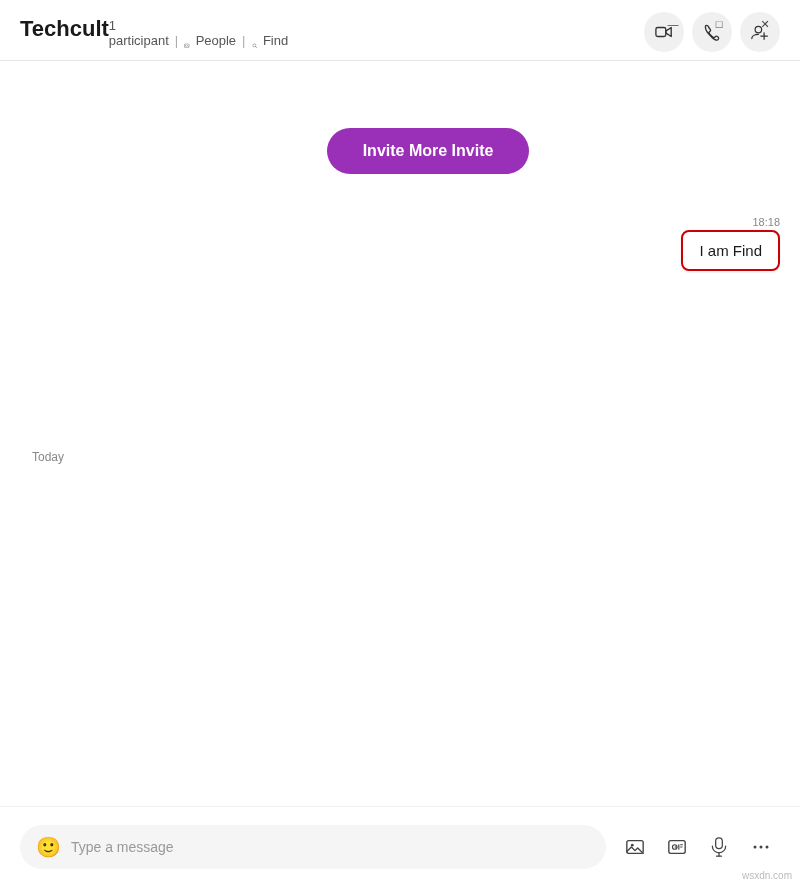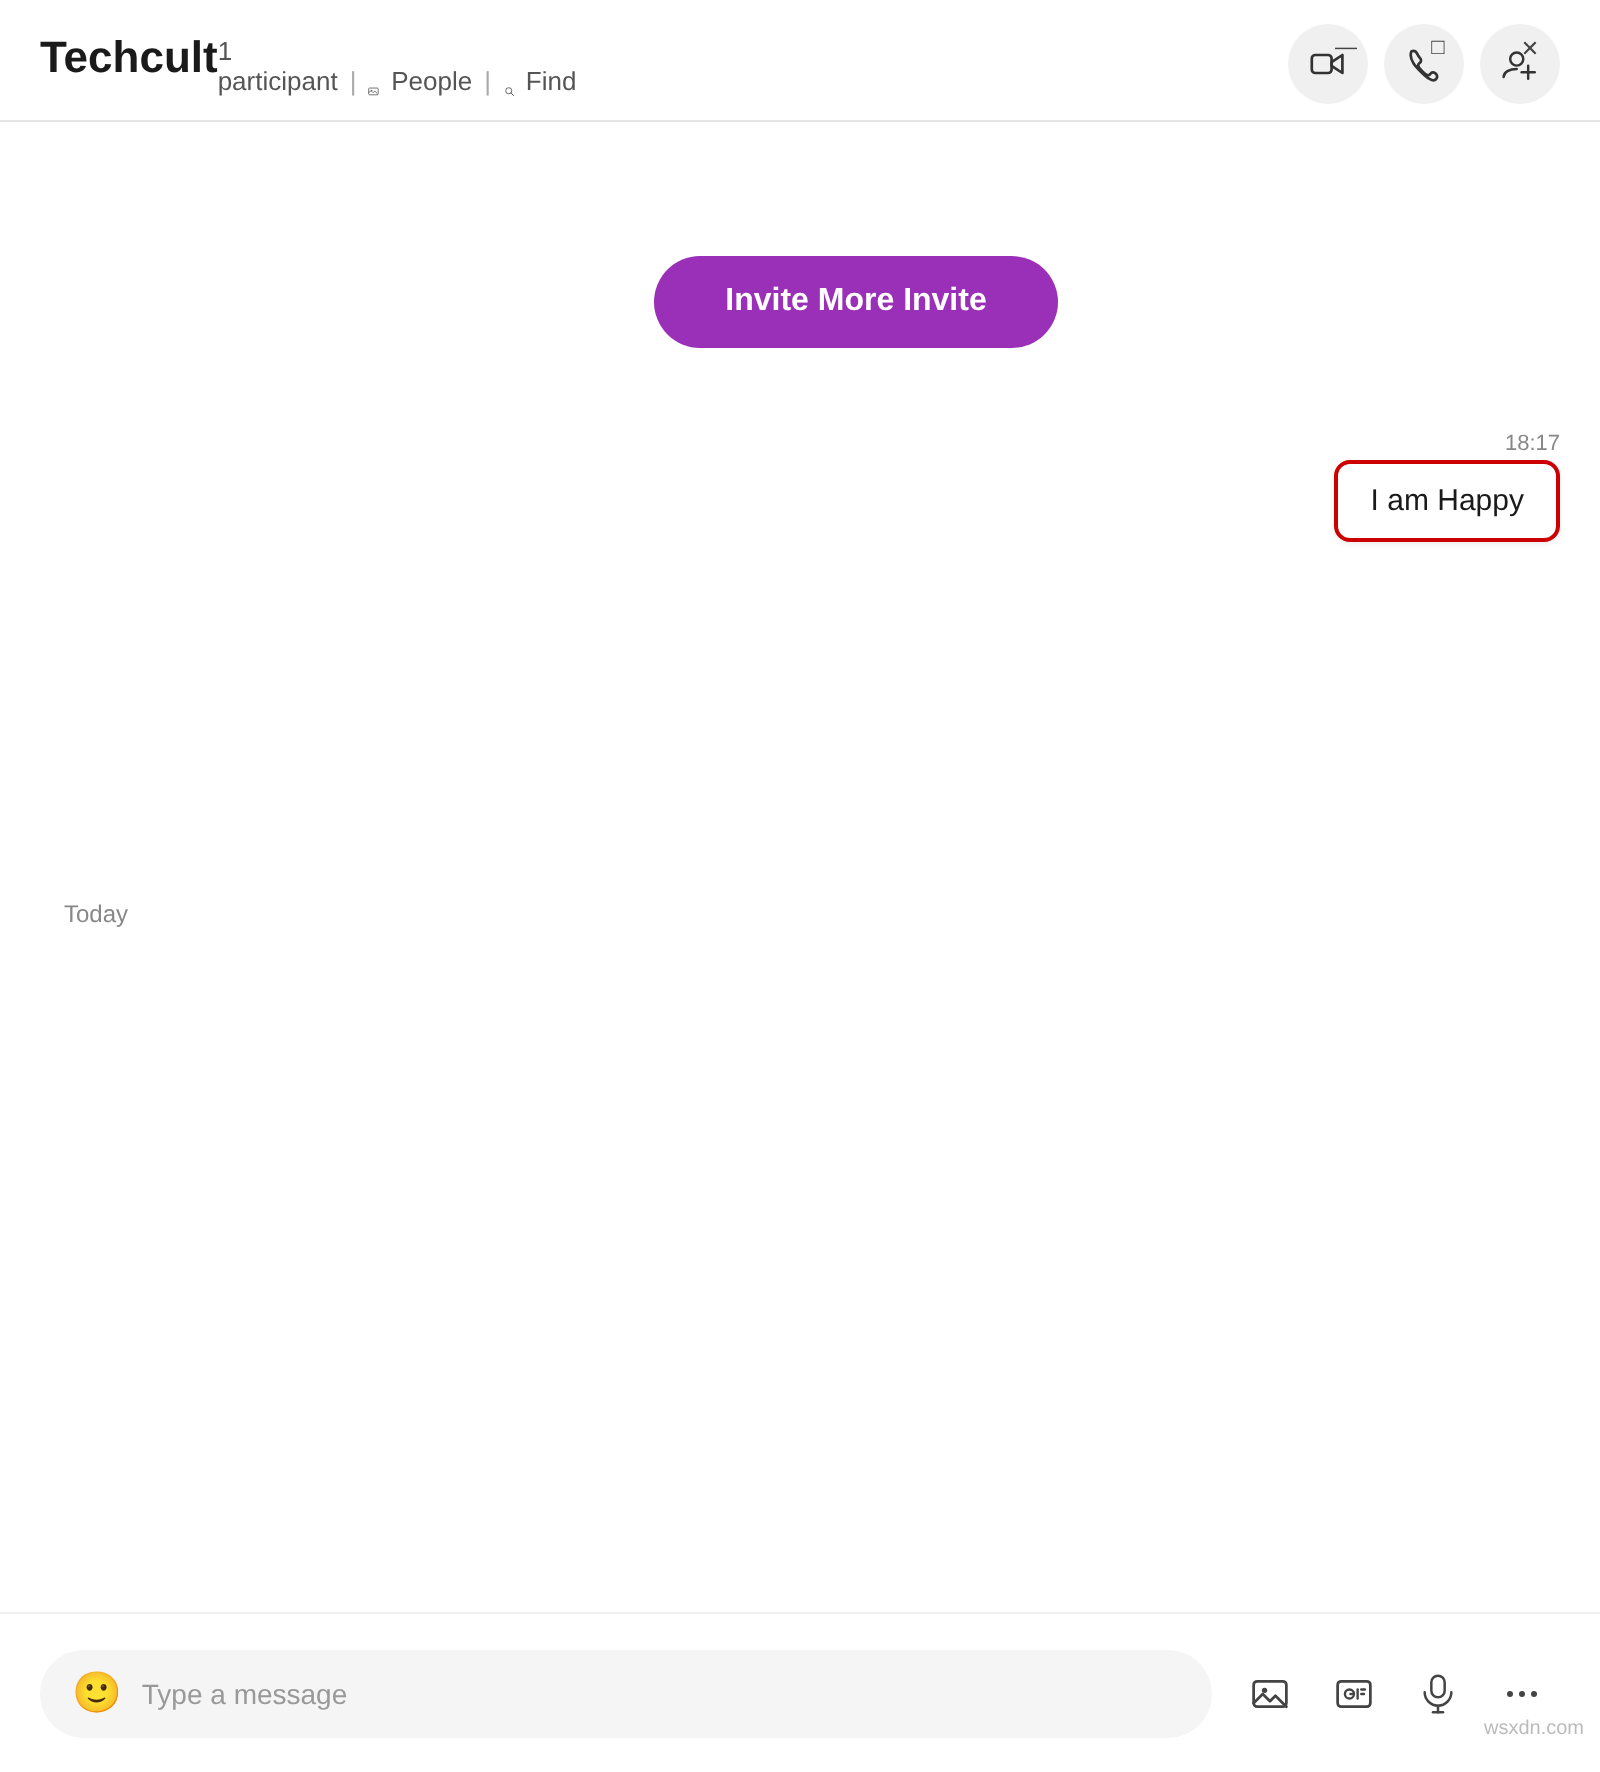--- a/index.html
+++ b/index.html
@@ -254,21 +254,21 @@
       display: flex;
       align-items: center;
       justify-content: center;
       cursor: pointer;
       font-size: 18px;
       color: #444;
     }
 
     .watermark {
       position: absolute;
-      bottom: 16px;
+      bottom: 5px;
       right: 8px;
       font-size: 10px;
       color: #bbb;
       margin-top: 37px;
     }
   </style>
 </head>
 <body>
 
 <div class="titlebar">
@@ -329,23 +329,23 @@
   </div>
 
   <div class="messages-area">
 
     <div class="invite-section">
       <button class="invite-btn">Invite More Invite</button>
     </div>
 
     <div class="message-row">
       <div class="message-wrapper">
-        <span class="message-time">18:17</span>
+        <span class="message-time">18:18</span>
         <div class="message-bubble">
-          <span>I am Happy</span>
+          <span>I am Find</span>
         </div>
       </div>
     </div>
   </div>
 </div>
 
 <div class="input-bar">
   <div class="input-container">
     <button class="emoji-btn">🙂</button>
     <input class="message-input" type="text" placeholder="Type a message" style="">

